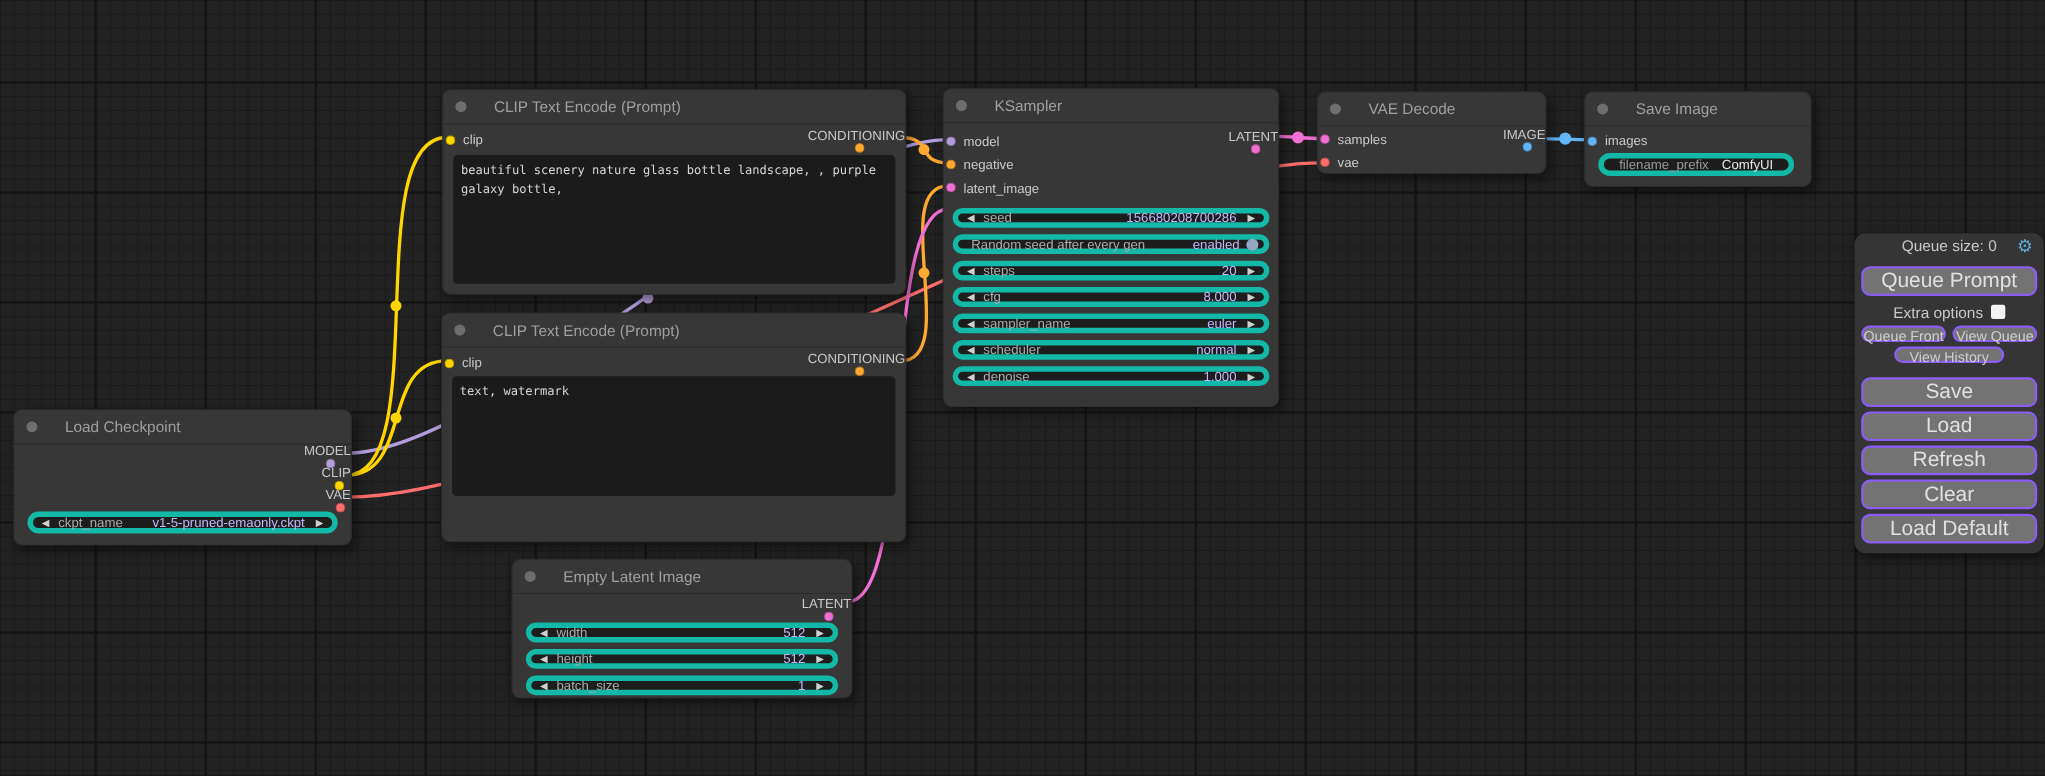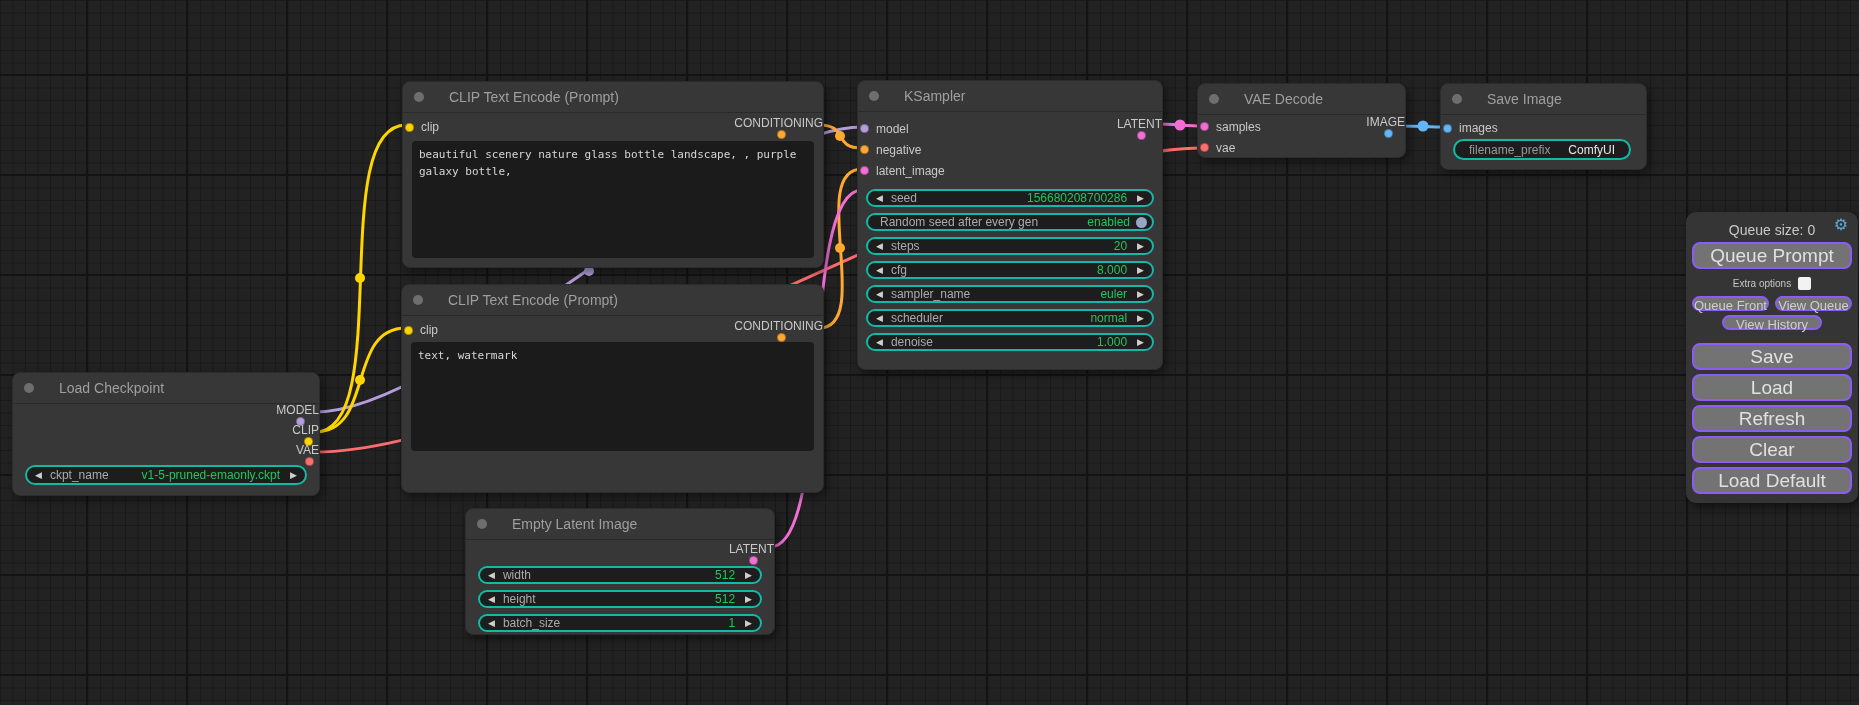--- a/index.html
+++ b/index.html
@@ -25,43 +25,43 @@
     font-size:14px;color:#9f9f9f;border-bottom:1px solid rgba(0,0,0,.22);}
   .status-dot{width:10px;height:10px;border-radius:50%;background:#6e6e6e;flex:none;}
   .port-row{display:flex;align-items:center;font-size:12px;color:#c9c9c9;}
   .pdot{width:9px;height:9px;border-radius:50%;flex:none;box-sizing:border-box;border:1px solid rgba(0,0,0,.3);}
   .in-port{display:flex;align-items:center;}
   .in-port .pdot{margin-left:2px;margin-right:7px;}
   .out-port{display:flex;align-items:center;margin-left:auto;flex-direction:column;}
   .out-port .pdot{margin-left:7px;margin-right:2px;}
   .c-model{background:#B39DDB}.c-clip{background:#FFD500}.c-vae{background:#FF6E6E}
   .c-cond{background:#FFA931}.c-latent{background:#F26FD4}.c-image{background:#64B5F6}
-  .widget{height:18px;background:#1d1d1d;border:2px solid #14b8a6;border-radius:10px;
+  .widget{height:18px;background:#1d1d1d;border:5px solid #14b8a6;border-radius:10px;
     display:flex;align-items:center;font-size:12px;color:#ababab;padding:0 8px;box-sizing:border-box;}
   .widget .arrow{color:#cfcfcf;font-size:9px;line-height:1;cursor:pointer;}
   .widget .wlabel{margin-left:8px;white-space:nowrap;}
-  .widget .wvalue{margin-left:auto;margin-right:10px;color:#22c55e;white-space:nowrap;}
+  .widget .wvalue{margin-left:auto;margin-right:10px;color:#c4b5fd;white-space:nowrap;}
   .widget.no-arrows{justify-content:space-between;padding:0 14px;}
   .toggle-dot{width:11px;height:11px;border-radius:50%;background:#94A8C6;margin-left:6px;flex:none;}
   .prompt-box{position:absolute;left:9px;right:9px;background:#1b1b1b;border:none;border-radius:4px;
     color:#d6d6d6;font-family:"DejaVu Sans Mono",monospace;font-size:11px;line-height:1.55;
     padding:5px 7px;resize:none;outline:none;box-sizing:border-box;}
   
   #menu{position:absolute;left:1686px;top:212px;width:172px;height:291px;z-index:3;
     background:#353535;border-radius:10px;box-shadow:3px 4px 10px rgba(0,0,0,.5);
     box-sizing:border-box;padding:3px 6px;}
-  .menu-header{position:relative;height:23px;display:flex;align-items:flex-end;justify-content:center;
+  .menu-header{position:relative;height:23px;display:flex;align-items:flex-start;justify-content:center;
     color:#c8c8c8;font-size:14px;}
   .gear{position:absolute;right:4px;top:2px;color:#5EA8D5;font-size:16px;cursor:pointer;line-height:1;}
   .btn{display:block;width:100%;background:#737373;border:2px solid #8b5cf6;border-radius:8px;
     color:#e0e0e0;font-family:"Liberation Sans",sans-serif;cursor:pointer;box-sizing:border-box;}
   .btn-big{height:27px;font-size:19px;margin-top:4px;}
   .btn-small{height:15px;font-size:13px;border-radius:8px;padding:0;color:#cfcfcf;}
   .extra-row{margin-top:6px;height:17px;display:flex;align-items:center;justify-content:center;
-    color:#c8c8c8;font-size:10px;}
+    color:#c8c8c8;font-size:14px;}
   .checkbox{width:13px;height:13px;background:#f2f2f2;border-radius:2px;margin-left:7px;cursor:pointer;}
   .small-row{display:flex;gap:6px;margin-top:4px;}
   .small-row .btn-small{flex:1;}
   .vh-row{display:flex;justify-content:center;margin-top:4px;}
   .vh-row .btn-small{width:100px;}
   .btn-gap{margin-top:13px;}
 </style>
 </head>
 <body>
 

